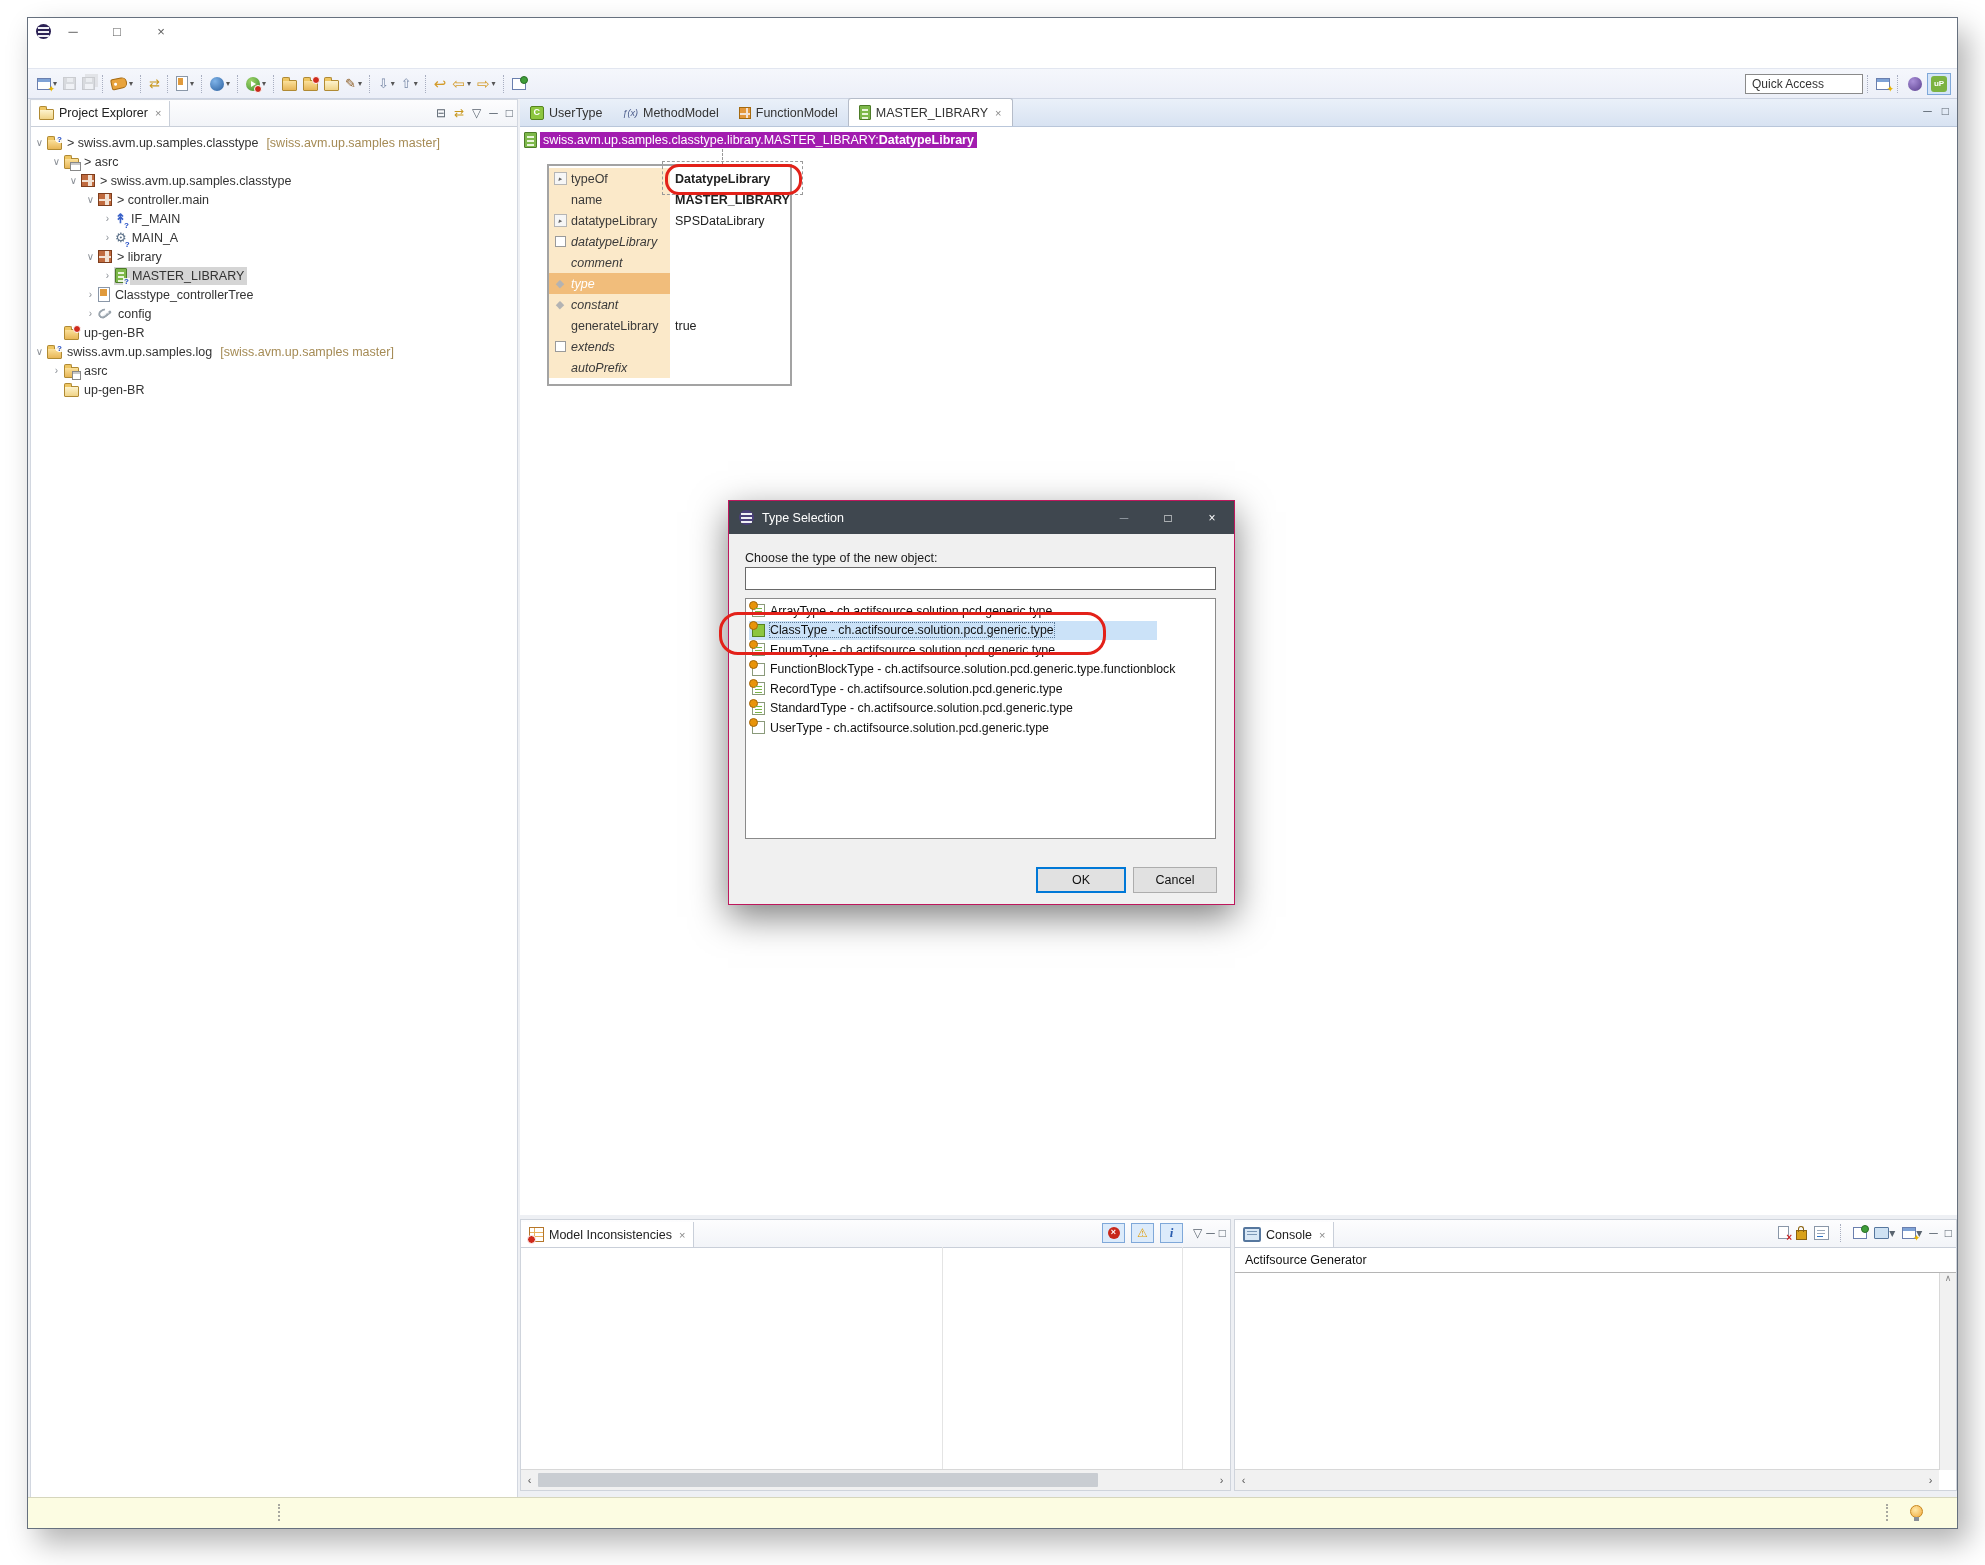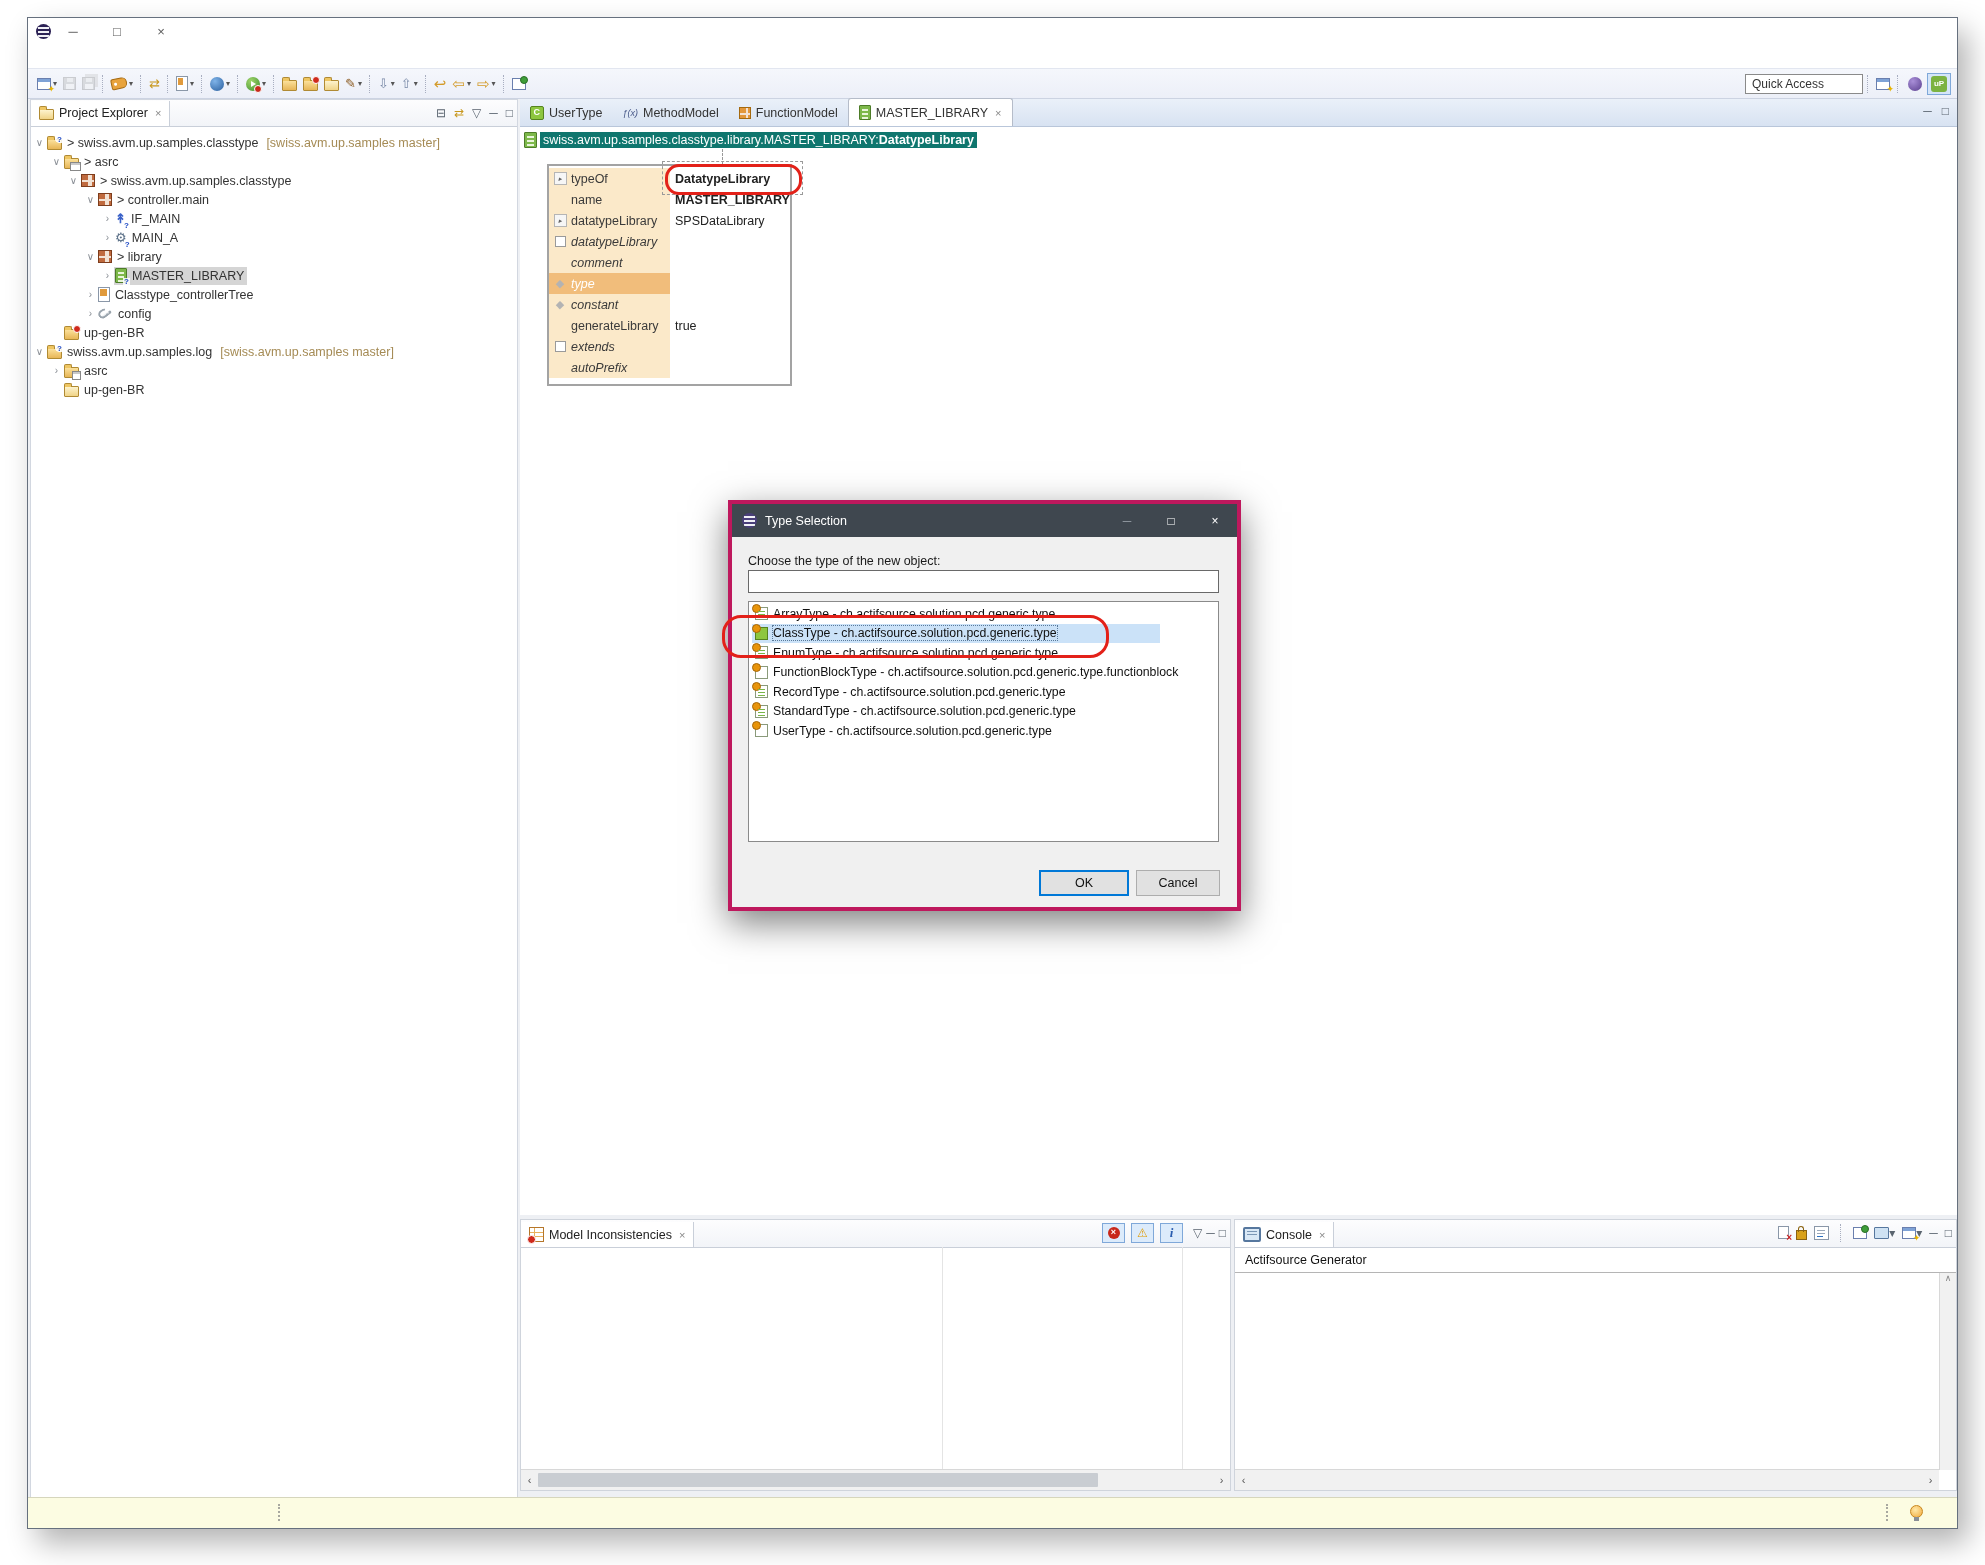--- a/index.html
+++ b/index.html
@@ -106,21 +106,21 @@
 
   
   .edtabs{position:absolute;left:492px;top:81px;width:1437px;height:28px;background:linear-gradient(#eaf0f9,#d8e3f2);border-bottom:1px solid #b9c6da;box-sizing:border-box;display:flex;align-items:flex-end;}
   .edtab{display:flex;align-items:center;gap:5px;height:26px;padding:0 10px;font-size:12.5px;color:#333;}
   .edtab.active{background:#fff;border:1px solid #b5bcc9;border-bottom:none;border-radius:3px 3px 0 0;height:27px;}
   .edtools{position:absolute;right:8px;top:5px;display:flex;gap:10px;color:#5a646f;font-size:12px;}
 
   
   .edcontent{position:absolute;left:492px;top:109px;width:1437px;height:1088px;background:#fff;}
   .res-header{position:absolute;left:4px;top:5px;display:flex;align-items:center;gap:3px;}
-  .res-path{background:#0f766e;color:#fff;font-size:12.5px;padding:1px 3px;white-space:nowrap;}
+  .res-path{background:#a21caf;color:#fff;font-size:12.5px;padding:1px 3px;white-space:nowrap;}
   .res-path b{font-weight:bold;}
   .dashlink{position:absolute;left:202px;top:22px;height:15px;border-left:1px dashed #999;}
   .ptable{position:absolute;left:27px;top:37px;width:245px;height:222px;border:2px solid #a3a3a3;background:#fff;box-sizing:border-box;padding-top:2px;}
   .prow{display:grid;grid-template-columns:22px 99px 1fr;height:21px;align-items:center;}
   .pc1,.pc2{background:#fbe9c9;height:21px;display:flex;align-items:center;}
   .pc1{justify-content:center;}
   .pc2{font-size:12.5px;color:#3a3a3a;}
   .pc3{font-size:12.5px;color:#222;padding-left:5px;background:#fff;height:21px;display:flex;align-items:center;}
   .it{font-style:italic;}
   .b{font-weight:bold;}
@@ -156,21 +156,21 @@
   .statusbar{position:absolute;left:0;right:0;bottom:0;height:30px;background:#fcfce2;border-top:1px solid #d6d6bc;}
   .sdots{position:absolute;top:6px;height:17px;border-left:2px dotted #a8a8a0;}
 
   
   .qa{width:118px;height:20px;border:1px solid #8a8a8a;background:#fff;font-size:12px;color:#333;display:flex;align-items:center;padding:0 6px;box-sizing:border-box;}
   .persp{width:24px;height:22px;display:flex;align-items:center;justify-content:center;}
   .persp.active{background:#d5e5f8;border:1px solid #7fa8d9;box-sizing:border-box;}
   .upico{width:16px;height:16px;background:#7cb341;border-radius:3px;color:#fff;font-size:8px;font-weight:bold;display:flex;align-items:center;justify-content:center;}
 
   
-  .dialog{position:absolute;left:728px;top:500px;width:505px;height:403px;background:#f0f0f0;border:4px solid #be185d;box-shadow:0 12px 34px rgba(0,0,0,.5);z-index:50;}
+  .dialog{position:absolute;left:728px;top:500px;width:505px;height:403px;background:#f0f0f0;border:1px solid #be185d;box-shadow:0 12px 34px rgba(0,0,0,.5);z-index:50;}
   .dtitle{height:33px;background:#3f474f;display:flex;align-items:center;padding-left:10px;}
   .dtitle .t{color:#fff;font-size:12.5px;margin-left:8px;flex:1;}
   .dctrl{width:44px;height:33px;display:flex;align-items:center;justify-content:center;color:#fff;font-size:12px;}
   .dctrl.dim{color:#98a0a8;}
   .dprompt{position:absolute;left:16px;top:50px;font-size:12.5px;color:#1a1a1a;}
   .dfilter{position:absolute;left:16px;top:66px;width:471px;height:23px;border:1px solid #696969;background:#fff;box-sizing:border-box;font-size:12px;padding:0 4px;}
   .dlist{position:absolute;left:16px;top:97px;width:471px;height:241px;border:1px solid #8a8a8a;background:#fff;box-sizing:border-box;overflow:hidden;padding-top:2px;}
   .ditem{height:19.5px;display:flex;align-items:center;padding-left:3px;font-size:12.3px;color:#111;white-space:nowrap;}
   .ditem .in{display:flex;align-items:center;gap:5px;height:19px;padding:0 3px;}
   .ditem.selected .in{background:#cbe2f8;width:402px;}

